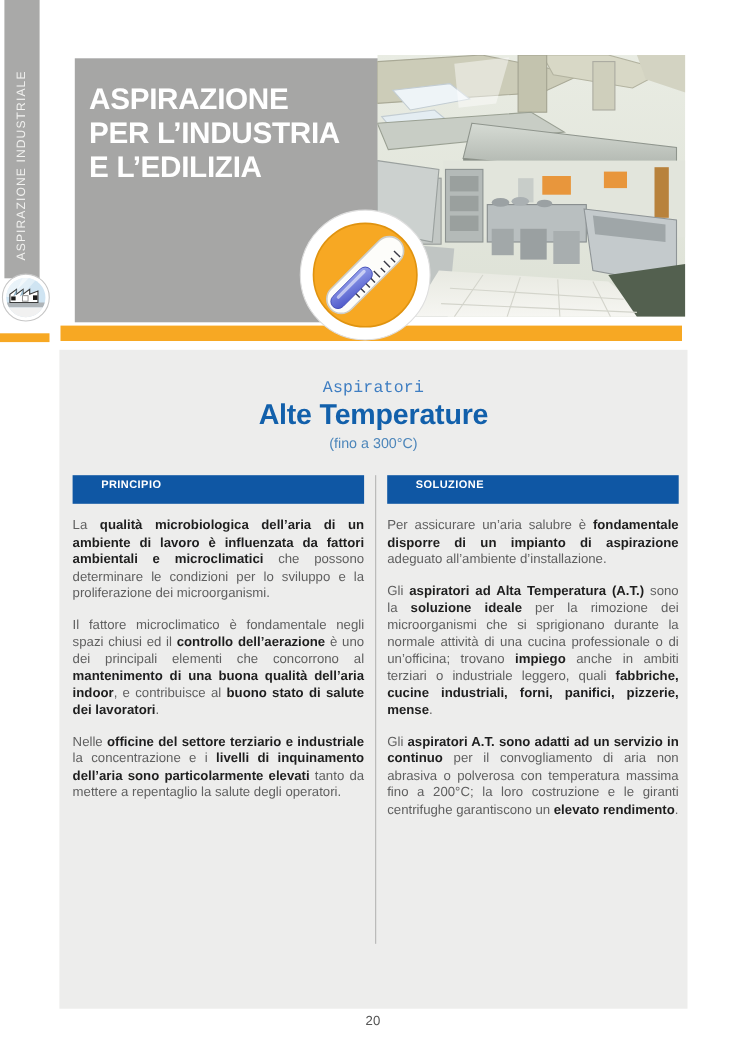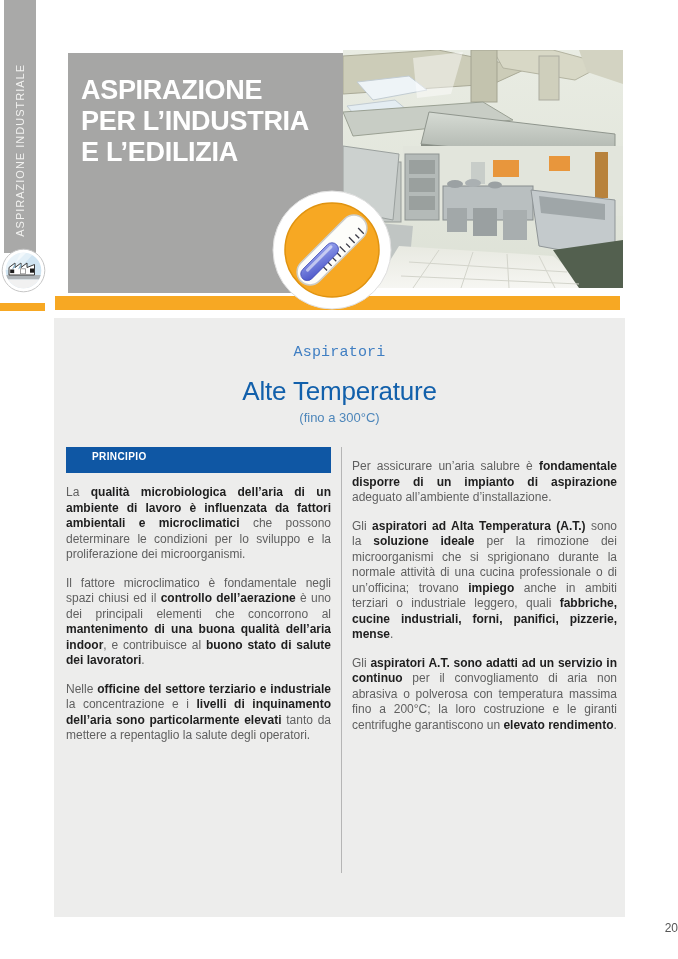--- a/index.html
+++ b/index.html
@@ -22,32 +22,32 @@
   .photo { position:absolute; left:343px; top:50px; width:280px; height:238px; }
 
   
   .orange-stripe { position:absolute; left:55px; top:296px; width:565px; height:14px; background:var(--accent_orange,#f7a823); }
   .thermo-badge { position:absolute; left:270px; top:188px; width:124px; height:124px; }
 
   
   .content-box { position:absolute; left:54px; top:318px; width:571px; height:599px; background:var(--content_bg,#ededec); }
   .section-head { text-align:center; padding-top:26px; }
   .section-kicker { font-size:15px; color:var(--blue_kicker,#3f7ec2); letter-spacing:0.2px;font-family:Liberation Mono, monospace; }
-  .section-title { font-size:26px; font-weight:normal; color:var(--blue_title,#1260ab); margin-top:15px; letter-spacing:-0.2px; }
+  .section-title { font-size:26px; font-weight:bold; color:var(--blue_title,#1260ab); margin-top:0; letter-spacing:-0.2px; }
   .section-subtitle { font-size:13px; color:var(--blue_sub,#4d86ba); margin-top:3px; }
 
   .columns { display:flex; margin:22px 0 0 12px; min-height:456px; }
   .col { width:265px; }
   .col-divider { width:1px; background:#b5b5b5; margin:0 10px 30px 10px; align-self:stretch; }
   .col-header { height:26px; background:var(--blue_dark,#0f57a4); color:#fff; font-weight:bold; font-size:10px; letter-spacing:0.4px; padding:4px 0 0 26px; }
   .col p { margin-top:13px; font-size:12px; line-height:15.5px; text-align:justify; color:#5f5f5f; }
   .col p:first-of-type { margin-top:12px; }
   .col p b { color:#1e1e1e; }
 
-  .page-number { position:absolute; left:0; top:921px; width:678px; text-align:right; font-size:12px; color:#555; }
+  .page-number { position:absolute; left:0; top:921px; width:678px; text-align:center; font-size:12px; color:#555; }
 </style>
 </head>
 <body>
 
 <div class="page">
 
   <div class="sidebar-strip"></div>
   <div class="sidebar-label-box">
     <span class="sidebar-label">ASPIRAZIONE INDUSTRIALE</span>
   </div>
@@ -189,20 +189,21 @@
 
     <div class="columns">
       <div class="col">
         <div class="col-header">PRINCIPIO</div>
         <p><span>La </span><b>qualità microbiologica dell’aria di un ambiente di lavoro è influenzata da fattori ambientali e microclimatici</b><span> che possono determinare le condizioni per lo sviluppo e la proliferazione dei microorganismi.</span></p>
         <p><span>Il fattore microclimatico è fondamentale negli spazi chiusi ed il </span><b>controllo dell’aerazione</b><span> è uno dei principali elementi che concorrono al </span><b>mantenimento di una buona qualità dell’aria indoor</b><span>, e contribuisce al </span><b>buono stato di salute dei lavoratori</b><span>.</span></p>
         <p><span>Nelle </span><b>officine del settore terziario e industriale</b><span> la concentrazione e i </span><b>livelli di inquinamento dell’aria sono particolarmente elevati</b><span> tanto da mettere a repentaglio la salute degli operatori.</span></p>
       </div>
       <div class="col-divider"></div>
       <div class="col">
+        <div class="col-header">SOLUZIONE</div>
         <p><span>Per assicurare un’aria salubre è </span><b>fondamentale disporre di un impianto di aspirazione</b><span> adeguato all’ambiente d’installazione.</span></p>
         <p><span>Gli </span><b>aspiratori ad Alta Temperatura (A.T.)</b><span> sono la </span><b>soluzione ideale</b><span> per la rimozione dei microorganismi che si sprigionano durante la normale attività di una cucina professionale o di un’officina; trovano </span><b>impiego</b><span> anche in ambiti terziari o industriale leggero, quali </span><b>fabbriche, cucine industriali, forni, panifici, pizzerie, mense</b><span>.</span></p>
         <p><span>Gli </span><b>aspiratori A.T. sono adatti ad un servizio in continuo</b><span> per il convogliamento di aria non abrasiva o polverosa con temperatura massima fino a 200°C; la loro costruzione e le giranti centrifughe garantiscono un </span><b>elevato rendimento</b><span>.</span></p>
       </div>
     </div>
   </div>
 
   <div class="page-number">20</div>
 
 </div>

